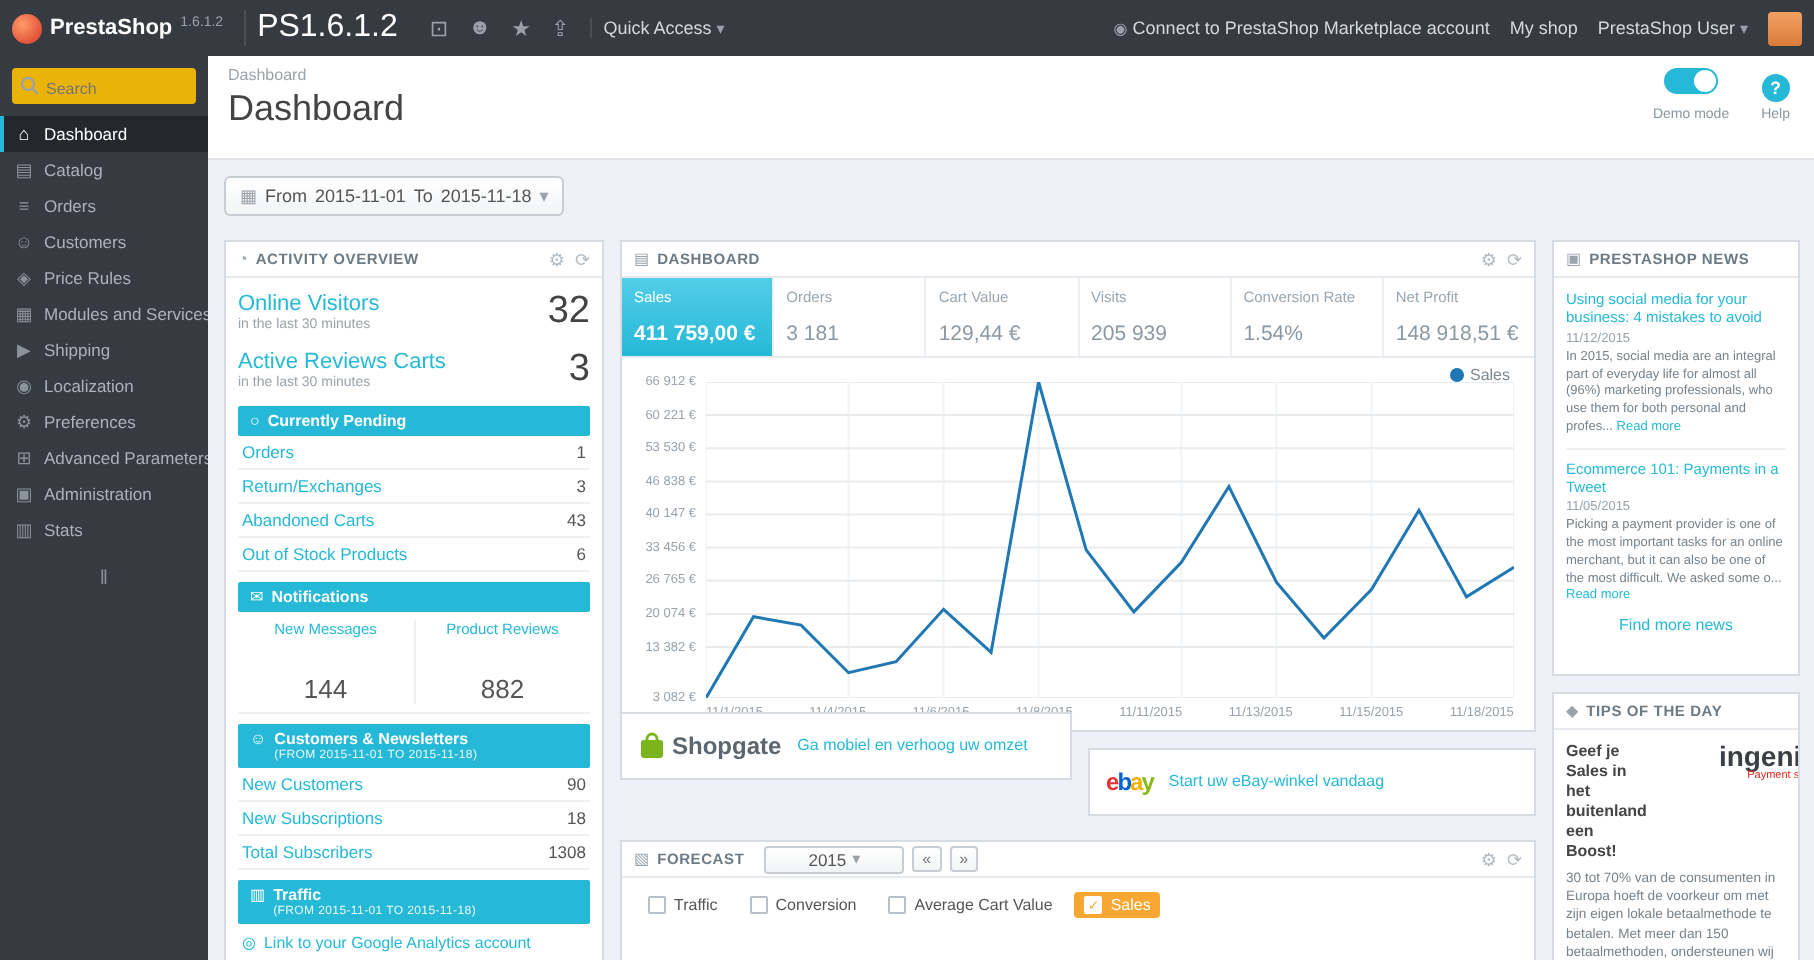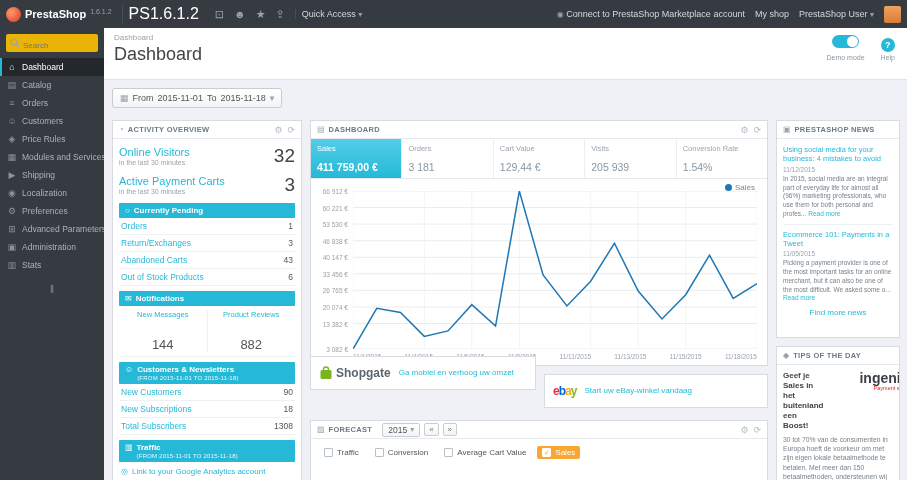--- a/index.html
+++ b/index.html
@@ -108,21 +108,21 @@
   .promo-shopgate { left:206px; top:328px; width:226px; }
   .promo-ebay { left:440px; top:346px; width:224px; }
   .sg-logo { display:flex; align-items:center; gap:3px; }
   .sg-text { font-size:12px; font-weight:bold; color:#5c6670; }
   .promo-link { font-size:8px; color:#25b9d7; cursor:pointer; line-height:1.2; }
   .ebay-logo { font-size:12px; font-weight:bold; letter-spacing:-1px; }
   .eb-r { color:#e53238; } .eb-b { color:#0064d2; } .eb-y { color:#f5af02; } .eb-g { color:#86b817; }
 
   
   .forecast { left:206px; top:392px; width:458px; height:80px; }
-  .year-select { display:flex; align-items:center; gap:3px; border:1px solid #c8ccd3; background:linear-gradient(#fff,#f2f4f6); font-size:8.5px; color:#555; padding:1px 5px; border-radius:2px; margin-left:6px; cursor:pointer; }
+  .year-select { display:flex; align-items:center; gap:3px; border:1px solid #c8ccd3; background:linear-gradient(#fff,#f2f4f6); font-size:8.5px; color:#555; padding:1px 21px; border-radius:2px; margin-left:6px; cursor:pointer; }
   .nav-btn { border:1px solid #c8ccd3; background:linear-gradient(#fff,#f2f4f6); font-size:8px; color:#777; padding:1px 4px; border-radius:2px; cursor:pointer; }
   .fc-legend { display:flex; align-items:center; gap:6px; padding:7px 8px; }
   .fc-item { display:flex; align-items:center; gap:4px; font-size:8px; color:#555; padding:2px 5px; cursor:pointer; }
   .cbx { width:9px; height:9px; border:1px solid #b9bfc6; background:#fff; display:inline-flex; align-items:center; justify-content:center; font-size:7px; border-radius:1px; }
   .fc-item.sales-active { background:#f8a832; border-radius:2px; color:#fff; }
   .fc-item.sales-active .cbx { border-color:#fff; color:#f8a832; background:#fff; }
 
   
   .news { left:672px; top:92px; width:124px; height:218px; overflow:hidden; }
   .article { margin-bottom:5px; }
@@ -270,21 +270,21 @@
       <div class="panel-body">
         <div class="stat-row">
           <div>
             <div class="stat-label">Online Visitors</div>
             <div class="stat-sub">in the last 30 minutes</div>
           </div>
           <div class="stat-value">32</div>
         </div>
         <div class="stat-row">
           <div>
-            <div class="stat-label">Active Payment Carts</div>
+            <div class="stat-label">Active Reviews Carts</div>
             <div class="stat-sub">in the last 30 minutes</div>
           </div>
           <div class="stat-value">3</div>
         </div>
 
         <div class="blue-bar">
             <span class="bb-icon">○</span>
             <span>Currently Pending</span>
           </div>
         <div class="kv-row">
@@ -369,20 +369,24 @@
             <span class="kpi-label">Cart Value</span>
             <span class="kpi-value">129,44 €</span>
           </div>
         <div class="kpi">
             <span class="kpi-label">Visits</span>
             <span class="kpi-value">205 939</span>
           </div>
         <div class="kpi">
             <span class="kpi-label">Conversion Rate</span>
             <span class="kpi-value">1.54%</span>
+          </div>
+        <div class="kpi">
+            <span class="kpi-label">Net Profit</span>
+            <span class="kpi-value">148 918,51 €</span>
           </div>
       </div>
       <div class="chart-wrap">
         <div class="y-labels" id="y-labels">
             <span style="top: 0%;">66 912 €</span>
             <span style="top: 10.4825%;">60 221 €</span>
             <span style="top: 20.9651%;">53 530 €</span>
             <span style="top: 31.4492%;">46 838 €</span>
             <span style="top: 41.9317%;">40 147 €</span>
             <span style="top: 52.4142%;">33 456 €</span>

